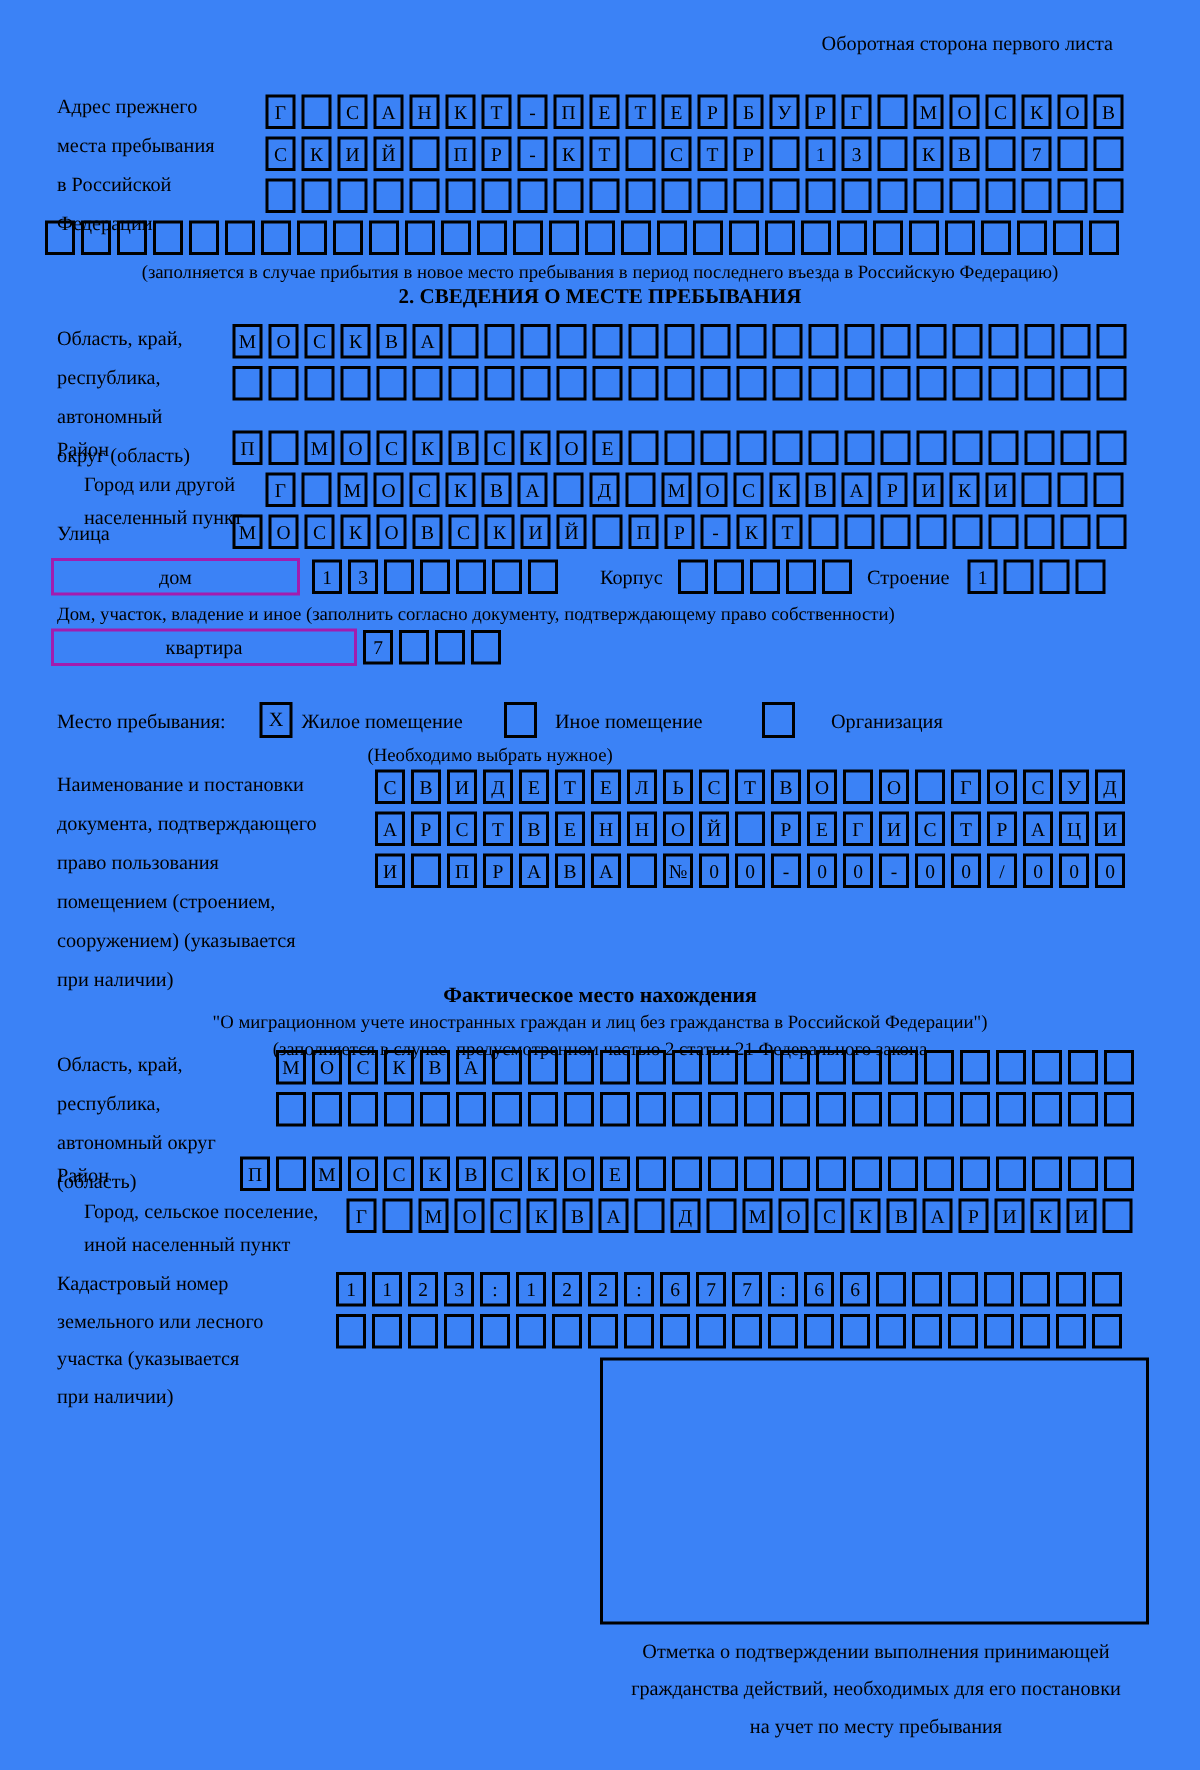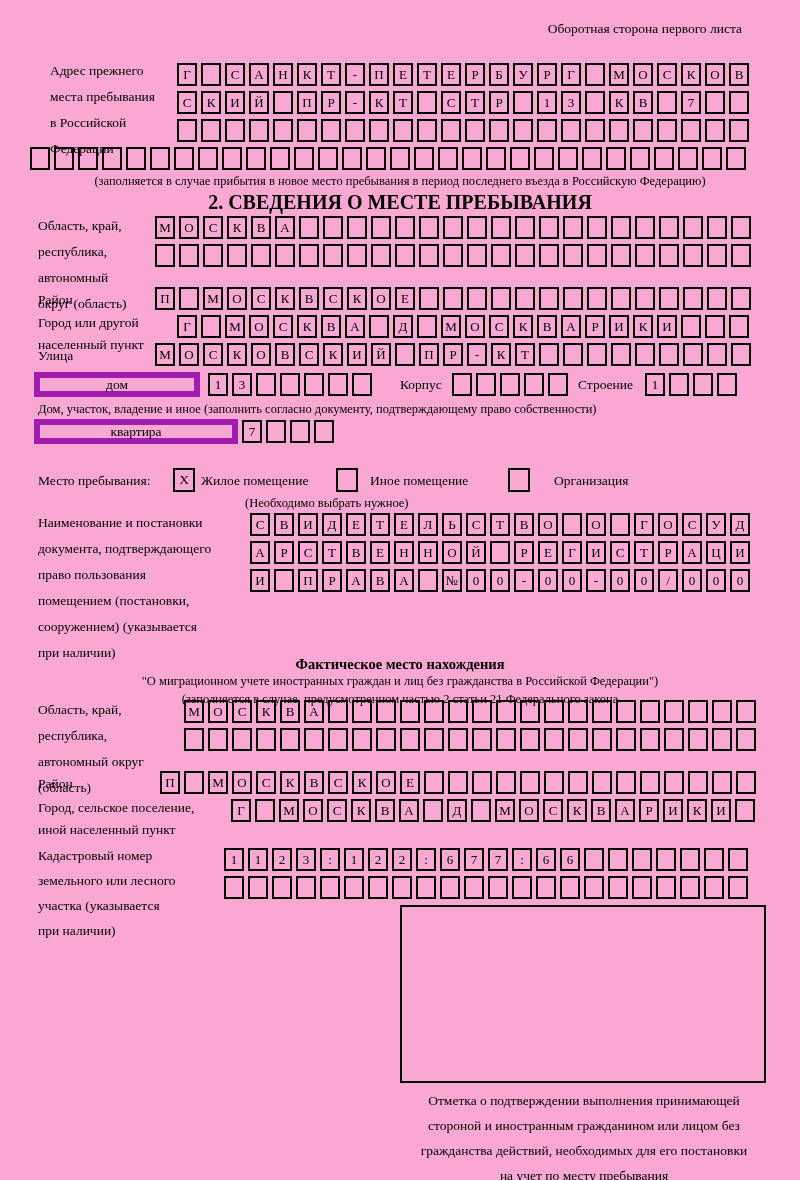--- a/index.html
+++ b/index.html
@@ -1,42 +1,42 @@
 <!DOCTYPE html>
 <html><head>
 <meta charset="utf-8">
 <style>
   html,body{margin:0;padding:0;background:#e8e8e8;}
-  #page{position:relative;width:800px;height:1180px;background:#f9a8d4;margin:0 auto;
+  #page{position:relative;width:800px;height:1180px;background:#3b82f6;margin:0 auto;
         font-family:"Liberation Serif","DejaVu Serif",serif;color:#000;overflow:hidden;}
   .abs{position:absolute;}
   .lbl{font-size:13.5px;line-height:26px;white-space:nowrap;}
-  .lbl-tight{font-size:13.5px;line-height:22px;white-space:nowrap;}
+  .lbl-tight{font-size:13.5px;line-height:22px;white-space:nowrap;margin-left:18px;}
   .caption{font-size:12.5px;white-space:nowrap;}
   .center{left:0;right:0;text-align:center;}
   .bold{font-weight:bold;}
   .boxrow{display:flex;gap:4px;}
   .cell{width:20px;height:23px;border:2px solid #000;box-sizing:border-box;
         display:flex;align-items:center;justify-content:center;
         font-size:13px;font-family:"Liberation Serif","DejaVu Serif",serif;}
-  .widebox{height:25px;border:6px solid #a21caf;box-sizing:border-box;
+  .widebox{height:25px;border:2px solid #a21caf;box-sizing:border-box;
         display:flex;align-items:center;justify-content:center;font-size:13.5px;}
   .chk{width:22px;height:24px;border:2px solid #000;box-sizing:border-box;
         display:flex;align-items:center;justify-content:center;font-size:13.5px;}
   .stamp{border:2px solid #000;box-sizing:border-box;}
   .stampnote{font-size:13.5px;line-height:25px;text-align:center;}
 </style>
 </head>
 <body>
 
 <div id="page">
 
   <div class="abs lbl" style="top:16px;right:58px;">Оборотная сторона первого листа</div>
 
-  <div class="abs" style="left:50px;top:58px;">
+  <div class="abs" style="left:38px;top:58px;">
     <div class="lbl">Адрес прежнего</div>
     <div class="lbl">места пребывания</div>
     <div class="lbl">в Российской</div>
     <div class="lbl">Федерации</div>
   </div>
   <div class="abs boxrow" style="left:177px;top:63px;">
       <span class="cell">Г</span>
       <span class="cell"></span>
       <span class="cell">С</span>
       <span class="cell">А</span>
@@ -140,21 +140,21 @@
       <span class="cell"></span>
       <span class="cell"></span>
       <span class="cell"></span>
       <span class="cell"></span>
       <span class="cell"></span>
       <span class="cell"></span>
       <span class="cell"></span>
     </div>
   <div class="abs caption center" style="top:174px;">(заполняется в случае прибытия в новое место пребывания в период последнего въезда в Российскую Федерацию)</div>
 
-  <div class="abs center bold" style="top:191px;font-size:20px;">2. СВЕДЕНИЯ О МЕСТЕ ПРЕБЫВАНИЯ</div>
+  <div class="abs center bold" style="top:191px;font-size:14px;">2. СВЕДЕНИЯ О МЕСТЕ ПРЕБЫВАНИЯ</div>
 
   <div class="abs" style="left:38px;top:213px;">
     <div class="lbl">Область, край,</div>
     <div class="lbl">республика,</div>
     <div class="lbl">автономный</div>
     <div class="lbl">округ (область)</div>
   </div>
   <div class="abs boxrow" style="left:155px;top:216px;">
       <span class="cell">М</span>
       <span class="cell">О</span>
@@ -346,21 +346,21 @@
   <div class="abs chk" style="left:336px;top:468px;"></div>
   <div class="abs lbl" style="left:370px;top:468px;">Иное помещение</div>
   <div class="abs chk" style="left:508px;top:468px;"></div>
   <div class="abs lbl" style="left:554px;top:468px;">Организация</div>
   <div class="abs caption" style="left:245px;top:496px;">(Необходимо выбрать нужное)</div>
 
   <div class="abs" style="left:38px;top:510px;">
     <div class="lbl">Наименование и постановки</div>
     <div class="lbl">документа, подтверждающего</div>
     <div class="lbl">право пользования</div>
-    <div class="lbl">помещением (постановки,</div>
+    <div class="lbl">помещением (строением,</div>
     <div class="lbl">сооружением) (указывается</div>
     <div class="lbl">при наличии)</div>
   </div>
   <div class="abs boxrow" style="left:250px;top:513px;">
       <span class="cell">С</span>
       <span class="cell">В</span>
       <span class="cell">И</span>
       <span class="cell">Д</span>
       <span class="cell">Е</span>
       <span class="cell">Т</span>
@@ -599,18 +599,17 @@
       <span class="cell"></span>
       <span class="cell"></span>
       <span class="cell"></span>
       <span class="cell"></span>
       <span class="cell"></span>
     </div>
 
   <div class="abs stamp" style="left:400px;top:905px;width:366px;height:178px;"></div>
   <div class="abs" style="left:396px;top:1088px;width:376px;">
     <div class="stampnote">Отметка о подтверждении выполнения принимающей</div>
-    <div class="stampnote">стороной и иностранным гражданином или лицом без</div>
     <div class="stampnote">гражданства действий, необходимых для его постановки</div>
     <div class="stampnote">на учет по месту пребывания</div>
   </div>
 
 </div>
 
 </body></html>

